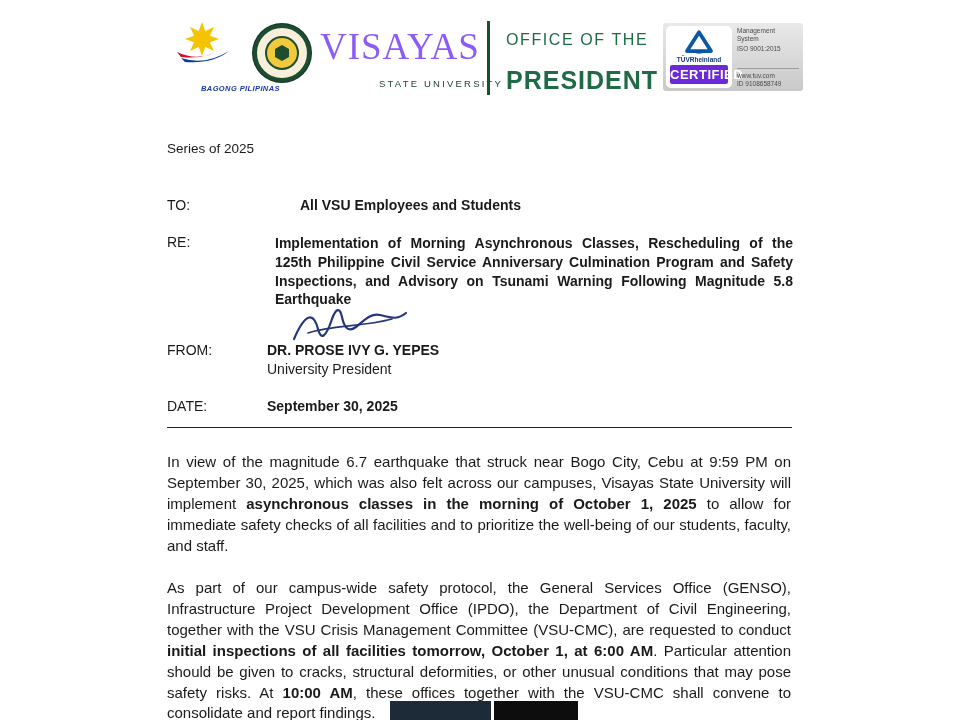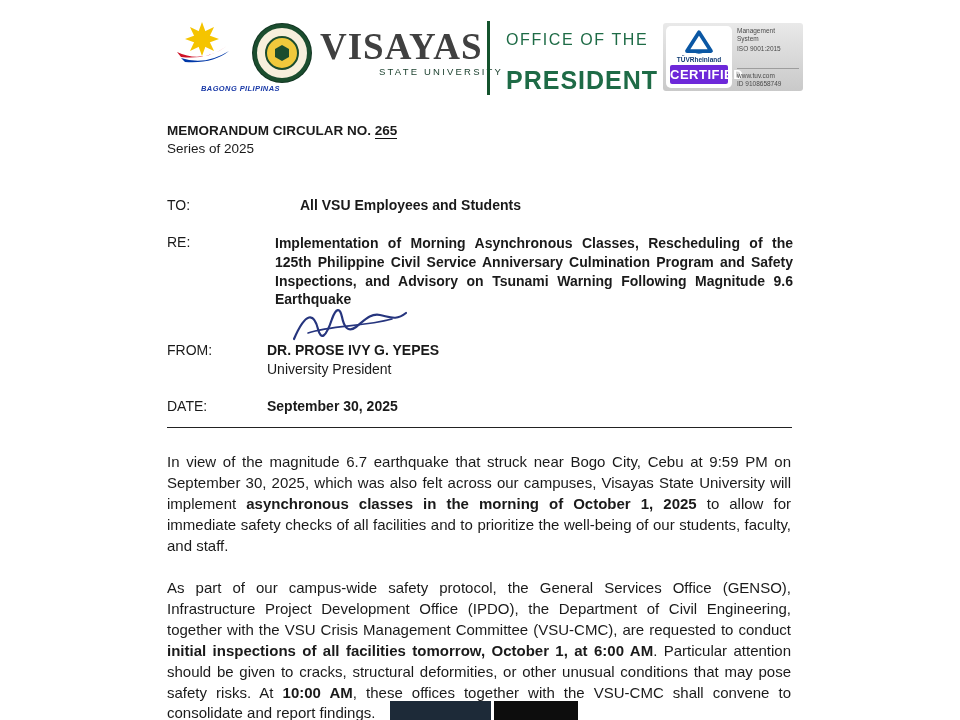--- a/index.html
+++ b/index.html
@@ -12,22 +12,22 @@
 
   .bagong { position:absolute; left:163px; top:20px; width:78px; text-align:center; }
   .bagong-label { font-size:7.5px; font-weight:bold; font-style:italic; color:#1a3aa8; letter-spacing:.4px; margin-top:14px; white-space:nowrap;padding-left:38px; }
 
   .vsu-seal { position:absolute; left:253px; top:24px; width:58px; height:58px; border-radius:50%;
               background:#f7efdc; border:4px solid #1b4d2e; box-shadow:0 0 0 1px #123522; display:flex; align-items:center; justify-content:center; }
   .vsu-seal-inner { width:34px; height:34px; border-radius:50%; background:#f0c93c; border:2px solid #1b4d2e; display:flex; align-items:center; justify-content:center; }
   .vsu-seal-core { width:14px; height:16px; background:#1b4d2e; clip-path:polygon(50% 0,100% 25%,100% 75%,50% 100%,0 75%,0 25%); }
 
   .wordmark { position:absolute; left:320px; top:28px; }
-  .wordmark-main { font-family:"Liberation Serif","DejaVu Serif",serif; font-size:37px; line-height:38px; letter-spacing:1px; color:#404040; font-weight:bold; }
-  .wordmark-sub { font-size:9.5px; letter-spacing:2.2px; color:#173d2a; margin-left:59px; margin-top:0px; }
+  .wordmark-main { font-family:"Liberation Serif","DejaVu Serif",serif; font-size:37px; line-height:38px; letter-spacing:1px; color:#8b5cf6; font-weight:normal; }
+  .wordmark-sub { font-size:9.5px; letter-spacing:2.2px; color:#173d2a; margin-left:59px; margin-top:12px; }
 
   .header-divider { position:absolute; left:487px; top:21px; width:3px; height:74px; background:#14532d; }
 
   .office { position:absolute; left:506px; top:31px; }
   .office-line1 { font-size:16px; letter-spacing:1.6px; color:#1e6b46; }
   .office-line2 { font-size:25px; font-weight:bold; letter-spacing:1px; color:#1e6b46; margin-top:17px; }
 
   .tuv-badge { position:absolute; left:663px; top:23px; width:140px; height:68px;
                background:linear-gradient(180deg,#e9e9e9,#c9c9c9); border-radius:3px; display:flex; }
   .tuv-card { width:66px; margin:3px 0 3px 3px; background:#ffffff; border-radius:5px; display:flex; flex-direction:column; align-items:center; padding-top:3px; }
@@ -128,31 +128,30 @@
         <div class="tuv-iso">ISO 9001:2015</div>
         <div class="tuv-bottom">
           <div class="tuv-sep"></div>
           <div>www.tuv.com</div>
           <div>ID 9108658749</div>
         </div>
       </div>
     </div>
   </div>
 
-  <div class="memo-title"><span>MEMORANDUM CIRCULAR NO. </span><span class="memo-no">265</span></div>
   <div class="memo-series">Series of 2025</div>
 
   <div class="row row-to">
     <div class="row-label">TO:</div>
     <div class="row-value bold">All VSU Employees and Students</div>
   </div>
 
   <div class="row row-re">
     <div class="row-label">RE:</div>
-    <div class="row-value re-text">Implementation of Morning Asynchronous Classes, Rescheduling of the 125th Philippine Civil Service Anniversary Culmination Program and Safety Inspections, and Advisory on Tsunami Warning Following Magnitude 9.6 Earthquake</div>
+    <div class="row-value re-text">Implementation of Morning Asynchronous Classes, Rescheduling of the 125th Philippine Civil Service Anniversary Culmination Program and Safety Inspections, and Advisory on Tsunami Warning Following Magnitude 5.8 Earthquake</div>
   </div>
 
   <svg class="signature" viewBox="0 0 128 46">
     <path d="M6 36 C 18 8, 26 10, 30 26 C 33 38, 38 34, 44 16 C 48 5, 52 4, 54 14 C 56 24, 60 30, 68 24 C 76 18, 82 10, 92 12 C 102 14, 108 18, 118 10" fill="none" stroke="#26357e" stroke-width="2.2" stroke-linecap="round"></path>
     <path d="M20 30 C 44 22, 74 24, 104 16" fill="none" stroke="#26357e" stroke-width="1.6" stroke-linecap="round"></path>
   </svg>
 
   <div class="row row-from">
     <div class="row-label">FROM:</div>
     <div class="row-value">

